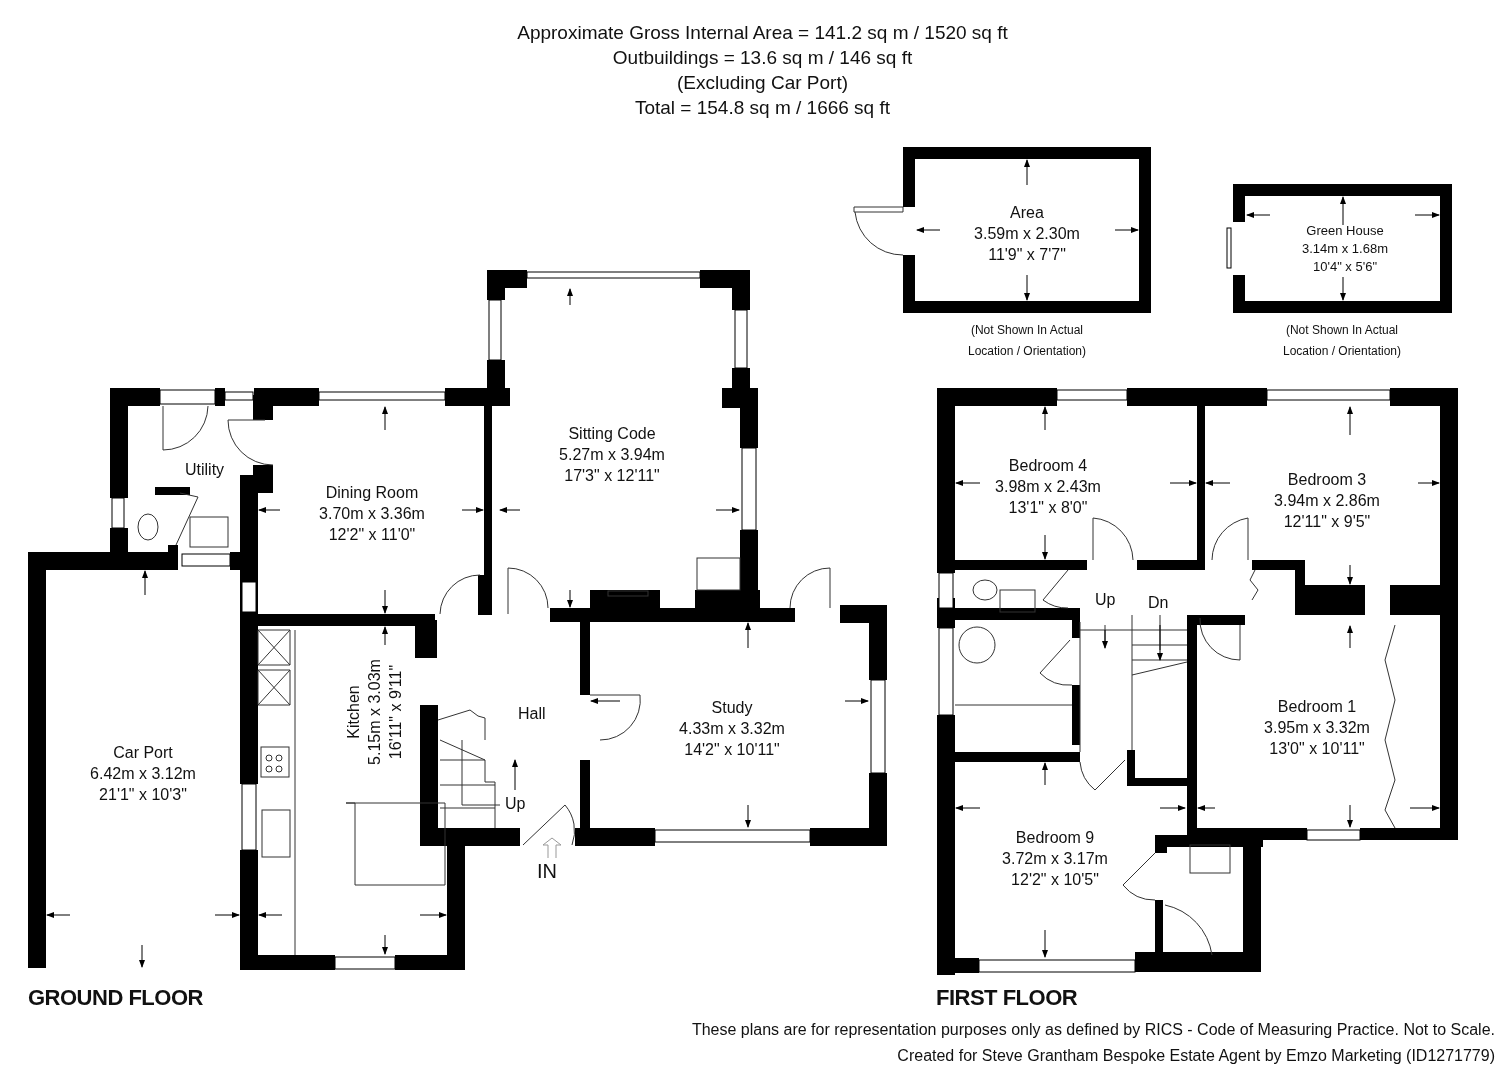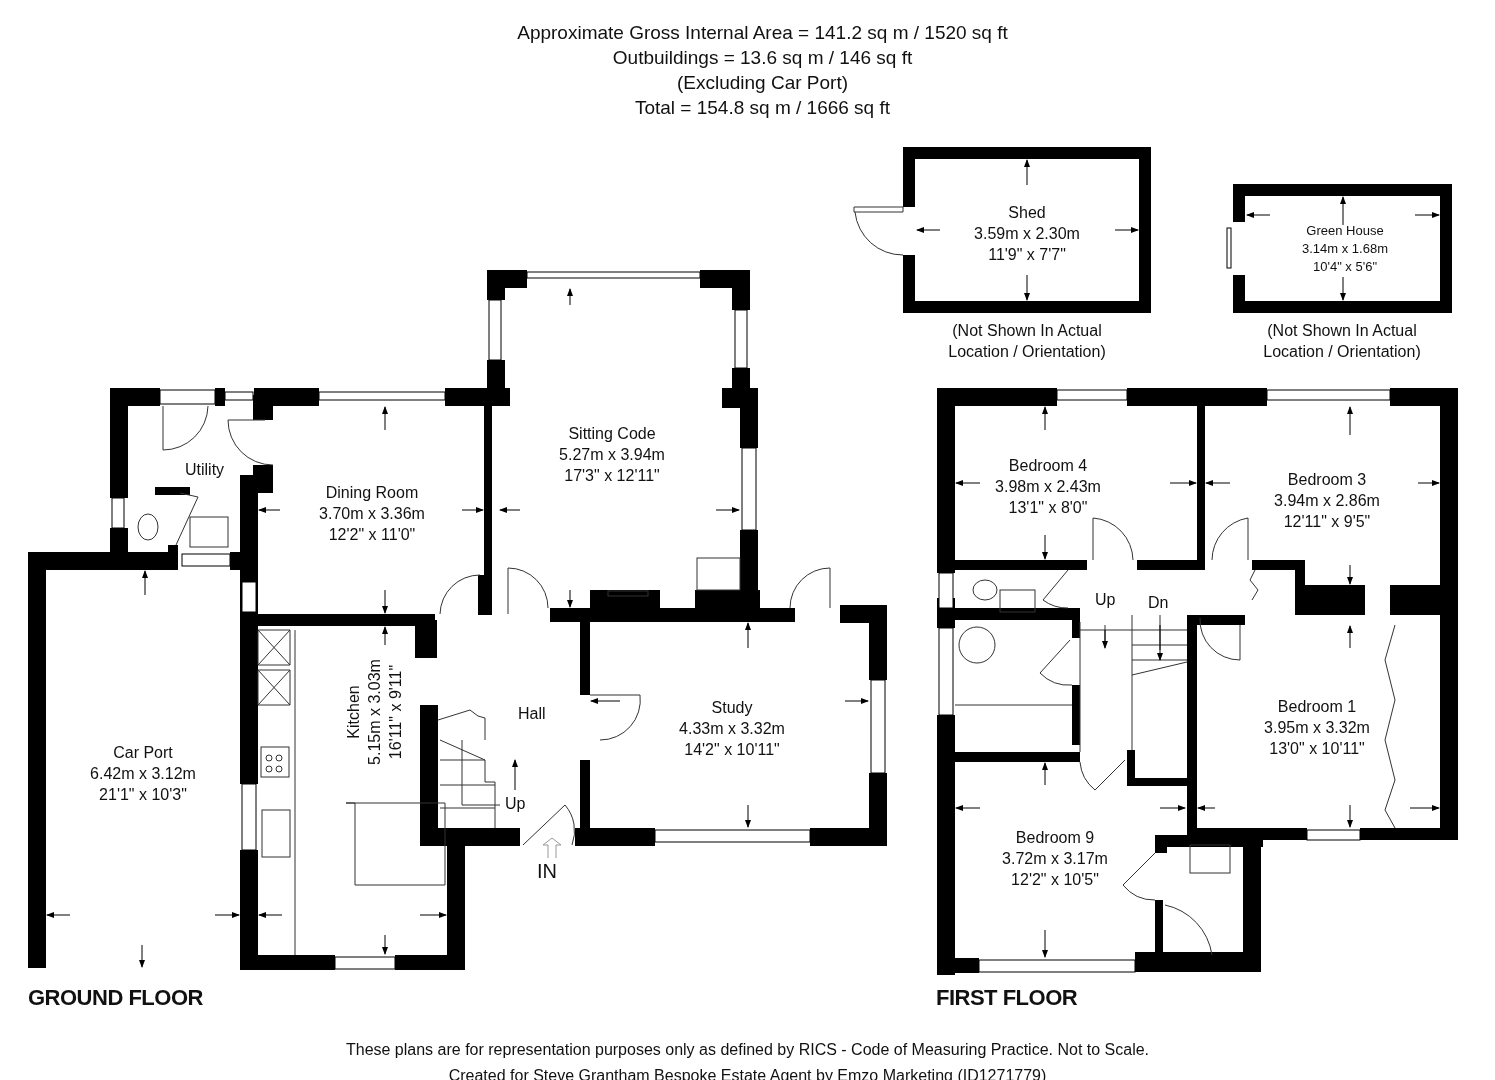--- a/index.html
+++ b/index.html
@@ -4,23 +4,23 @@
 <style>
   html, body { margin: 0; padding: 0; background: #ffffff; }
   body { width: 1495px; height: 1080px; position: relative; overflow: hidden;
          font-family: "Liberation Sans", sans-serif; color: #111; }
   .header { position: absolute; left: 0; top: 20px; width: 1495px; text-align: center;
             font-size: 19px; line-height: 25px; }
   .header div { white-space: nowrap; padding-left: 30px; }
   svg.plan { position: absolute; left: 0; top: 0; }
   .room-label { position: absolute; text-align: center; font-size: 16px; line-height: 21px; white-space: nowrap; transform: translate(-50%, 0); }
   .room-label.small { font-size: 13px; line-height: 18px; }
-  .note { position: absolute; text-align: center; font-size: 16px; line-height: 21px; white-space: nowrap; transform: translate(-50%, 0); }
+  .note { position: absolute; text-align: center; font-size: 12px; line-height: 21px; white-space: nowrap; transform: translate(-50%, 0); }
   .floor-title { position: absolute; font-weight: bold; font-size: 22px; letter-spacing: -0.5px; }
-  .footer { position: absolute; left: 0; width: 1495px; text-align: center; font-size: 16px; margin-top: 20px; }
+  .footer { position: absolute; left: 0; width: 1495px; text-align: right; font-size: 16px; }
   .misc-label { position: absolute; font-size: 16px; }
   .kitchen-label { position: absolute; left: 343px; top: 772px; transform-origin: 0 0; transform: rotate(-90deg);
                    text-align: center; font-size: 16px; line-height: 21px; white-space: nowrap; width: 120px; }
 </style>
 </head>
 <body>
 
 <div class="header">
   <div>Approximate Gross Internal Area = 141.2 sq m / 1520 sq ft</div>
   <div>Outbuildings = 13.6 sq m / 146 sq ft</div>
@@ -253,21 +253,21 @@
     <line x1="1105" y1="630" x2="1105" y2="648"></line>
     <line x1="1160" y1="625" x2="1160" y2="660"></line>
     <line x1="515" y1="790" x2="515" y2="760"></line>
   </g>
   <g stroke="#999" stroke-width="1" fill="none">
     <path d="M548,858 L548,845 L543,845 L552,838 L561,845 L556,845 L556,858"></path>
   </g>
 </svg>
 
 <div class="room-label" style="left:1027px; top:202px;">
-  <div>Shed</div>
+  <div>Area</div>
   <div>3.59m x 2.30m</div>
   <div>11'9" x 7'7"</div>
 </div>
 <div class="note" style="left:1027px; top:320px;">
   <div>(Not Shown In Actual</div>
   <div>Location / Orientation)</div>
 </div>
 <div class="room-label small" style="left:1345px; top:222px;">
   <div>Green House</div>
   <div>3.14m x 1.68m</div>

